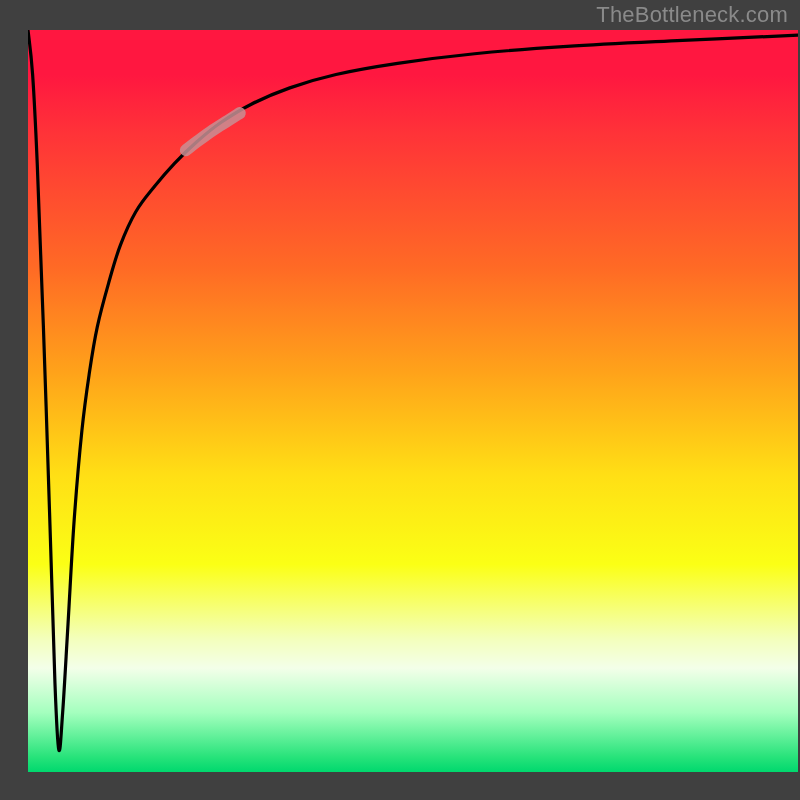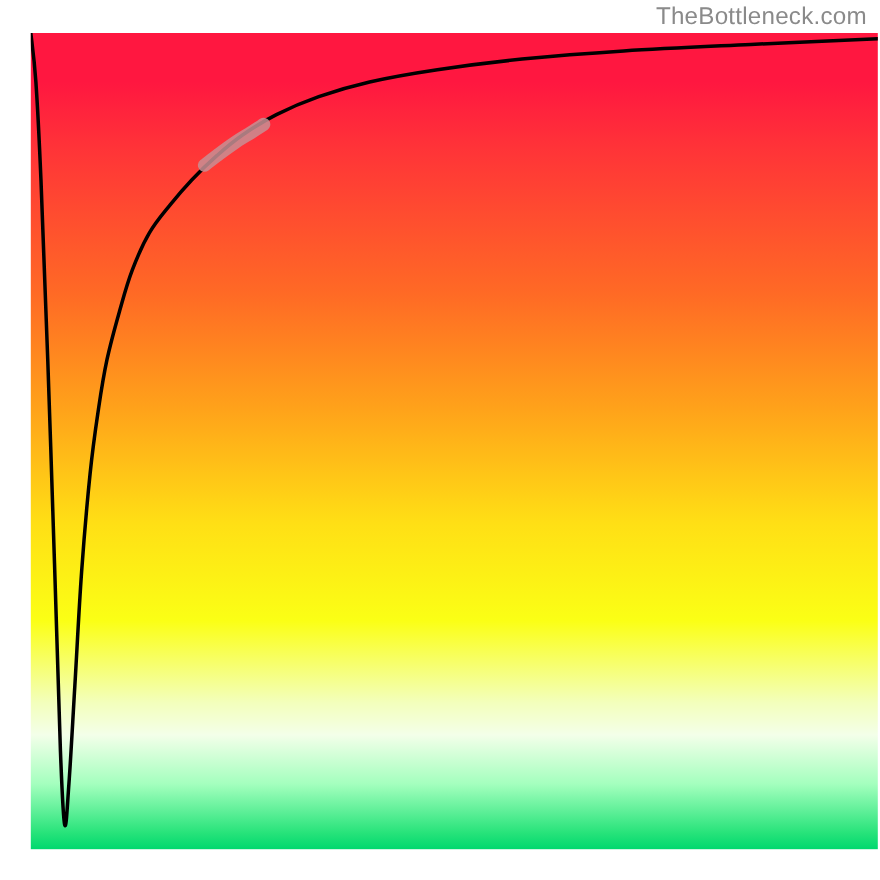--- a/index.html
+++ b/index.html
@@ -8,21 +8,21 @@
     width: 800px;
     height: 800px;
     background: #000;
     overflow: hidden;
     font-family: Arial, Helvetica, sans-serif;
   }
   .frame {
     position: relative;
     width: 800px;
     height: 800px;
-    background: #ffffff;
+    background: #404040;
     text-decoration: underline;
   }
   .attribution {
     position: absolute;
     top: 2px;
     right: 12px;
     color: #8a8a8a;
     font-size: 22px;
     font-weight: 400;
     letter-spacing: 0.2px;

